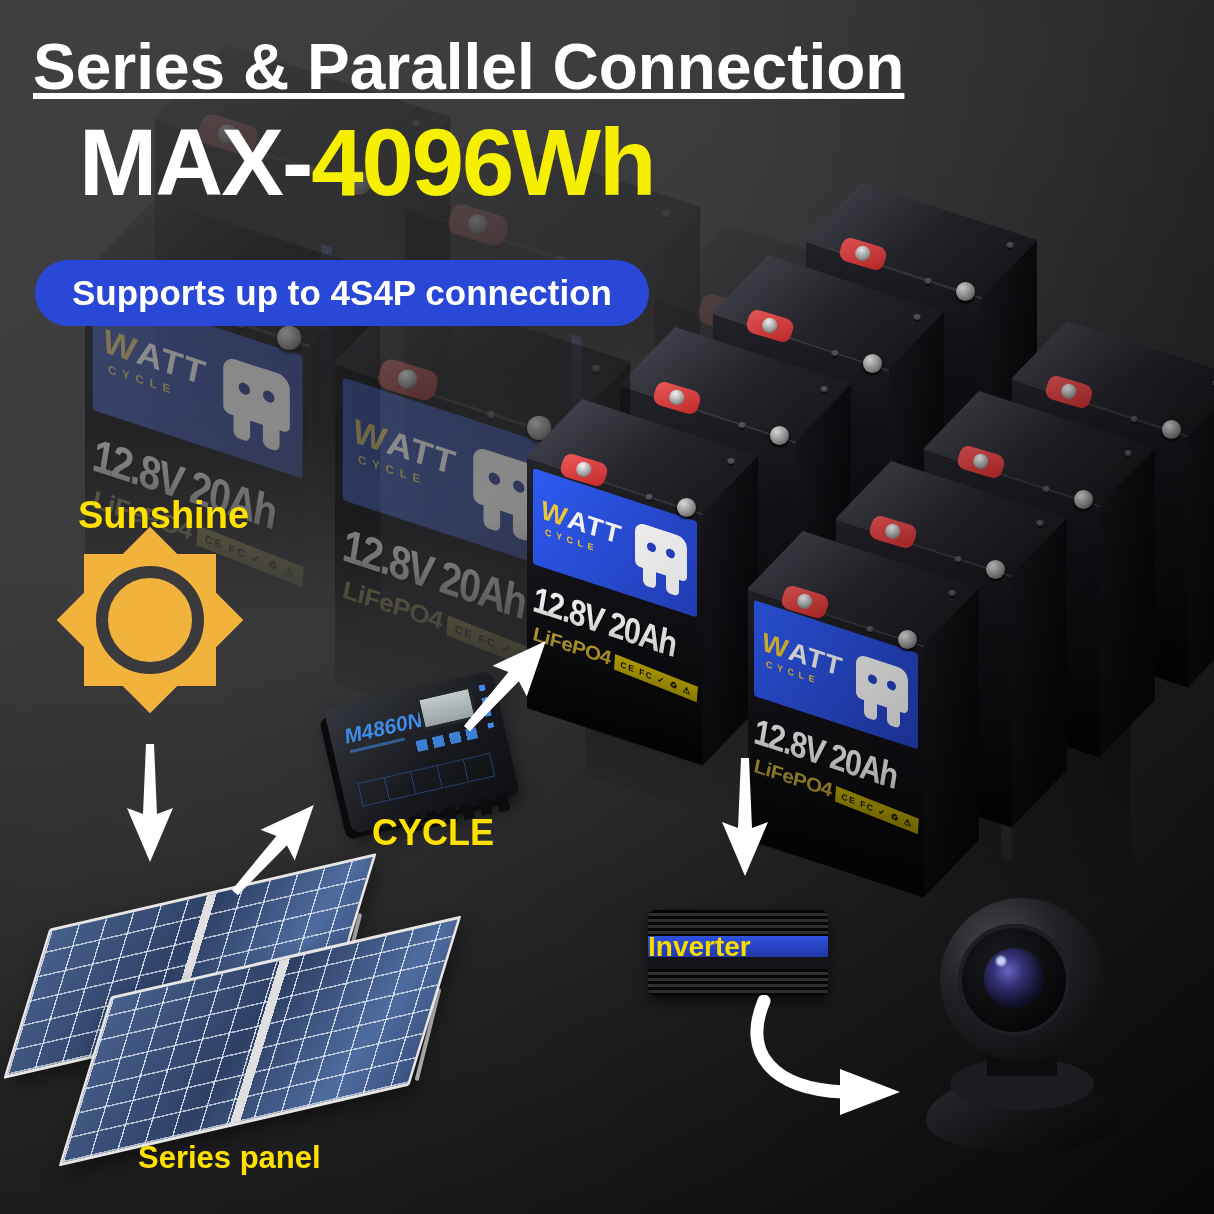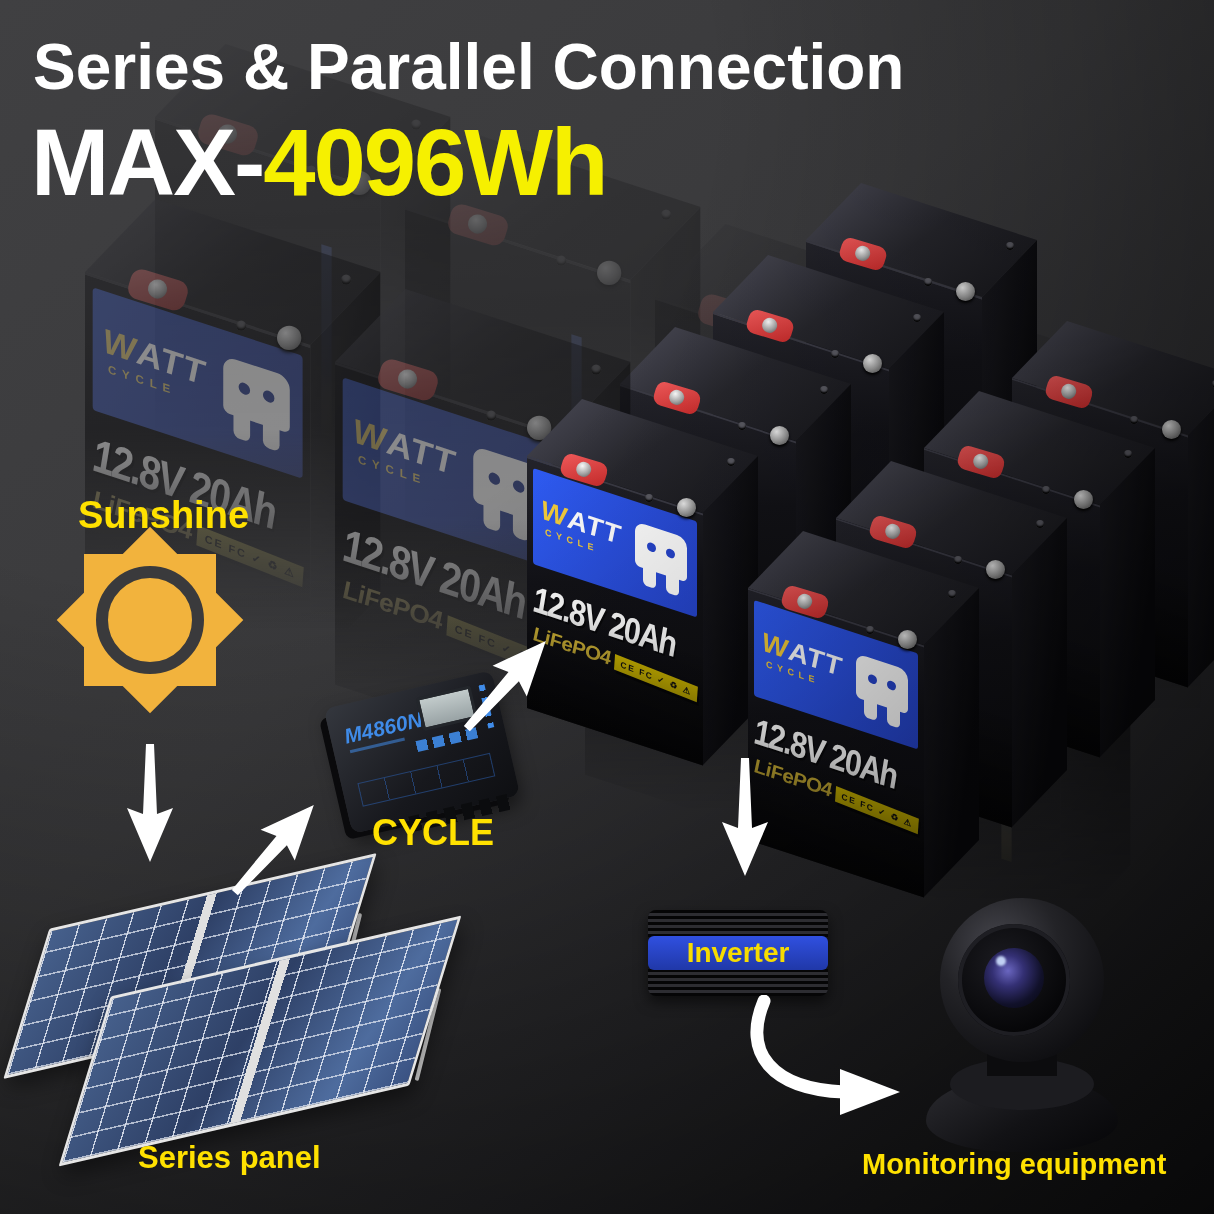--- a/index.html
+++ b/index.html
@@ -5,23 +5,23 @@
   html,body{margin:0;padding:0;background:#222;}
   *{box-sizing:border-box;font-family:"Liberation Sans",sans-serif;}
   .canvas{position:relative;width:1214px;height:1214px;overflow:hidden;
     background:linear-gradient(140deg,#404042 0%,#3a3a3c 42%,#2b2b2e 72%,#1b1b1d 100%);}
 
   
   .vignette{position:absolute;inset:0;z-index:5;pointer-events:none;
     background:radial-gradient(135% 125% at 15% 8%, rgba(0,0,0,0) 32%, rgba(0,0,0,.22) 55%, rgba(0,0,0,.55) 82%, rgba(0,0,0,.72) 100%);}
 
   
-  .title{position:absolute;left:33px;top:30px;z-index:10;color:#fff;font-size:64px;font-weight:900;letter-spacing:0;}
+  .title{position:absolute;left:33px;top:30px;z-index:10;color:#fff;font-size:64px;font-weight:900;letter-spacing:0;text-decoration:underline;}
   .max-line{position:absolute;left:31px;top:112px;z-index:10;font-size:94px;font-weight:900;letter-spacing:-2px;line-height:1.08;}
-  .max-prefix{color:#fff;}
+  .max-prefix{color:#fff;margin-left:48px;}
   .max-value{color:#F6F000;}
   .badge{position:absolute;left:35px;top:260px;z-index:10;background:#2948D8;color:#fff;
     font-size:35px;font-weight:800;padding:13px 37px;border-radius:36px;}
 
   
   #battery-layer{position:absolute;inset:0;z-index:1;}
   .battery{position:absolute;width:231px;height:373px;transform-origin:0 0;transform:scale(var(--s,1));}
   .bat-top{position:absolute;left:0;top:0;width:176px;height:57px;transform-origin:0 0;
     transform:matrix(1,0.3239,-0.9649,1,55,7);
     background:linear-gradient(105deg,#40404a 0%,#26262c 50%,#1c1c21 100%);}
@@ -122,22 +122,22 @@
   .mppt-teeth{position:absolute;left:58px;bottom:-12px;width:104px;height:16px;
     background:repeating-linear-gradient(90deg,#0b0c0e 0 11px,rgba(0,0,0,0) 11px 18px);}
 
   
   .inverter{position:absolute;left:648px;top:910px;width:180px;height:86px;z-index:10;}
   .inv-body{position:absolute;inset:0;border-radius:8px;background:#141418;overflow:hidden;box-shadow:0 6px 14px rgba(0,0,0,.55);}
   .inv-fins-top{position:absolute;left:0;right:0;top:0;height:27px;
     background:repeating-linear-gradient(180deg,#050506 0 3px,#2d2d32 3px 6px);}
   .inv-fins-bottom{position:absolute;left:0;right:0;bottom:0;height:27px;
     background:repeating-linear-gradient(180deg,#050506 0 3px,#2d2d32 3px 6px);}
-  .inv-band{position:absolute;left:0;right:0;top:26px;height:34px;display:flex;align-items:center;justify-content:center;
-    background:linear-gradient(#3050E0,#2038A8);border-radius:6px;}
+  .inv-band{position:absolute;left:0;right:0;top:26px;height:21px;display:flex;align-items:center;
+    background:linear-gradient(#3050E0,#2038A8);}
   .inv-band span{color:#F7DC00;font-size:28px;font-weight:800;}
 
   
   .camera{position:absolute;left:912px;top:898px;width:220px;height:256px;z-index:10;}
   .cam-base{position:absolute;left:14px;top:178px;width:192px;height:76px;
     border-radius:50% 50% 46% 46%/60% 60% 42% 42%;
     background:linear-gradient(150deg,#2b2b30 0%,#121215 55%,#060608 100%);}
   .cam-base-top{position:absolute;left:38px;top:160px;width:144px;height:52px;border-radius:50%;background:#1c1c20;}
   .cam-neck{position:absolute;left:75px;top:148px;width:70px;height:30px;background:#0c0c0e;}
   .cam-head{position:absolute;left:28px;top:0;width:164px;height:164px;border-radius:50%;
@@ -433,20 +433,21 @@
     <div class="term-sil"></div>
     <i class="screw s1"></i>
     <i class="screw s2"></i>
   </div>
     </div>
 
   <div class="vignette"></div>
 
   <div class="title">Series &amp; Parallel Connection</div>
   <div class="max-line"><span class="max-prefix">MAX-</span><span class="max-value">4096Wh</span></div>
+  <div class="badge">Supports up to 4S4P connection</div>
 
   <div class="label sunshine-label">Sunshine</div>
 
   <div class="sun">
     <div class="ray r1"></div>
     <div class="ray r2"></div>
     <div class="sun-core"></div>
   </div>
 
   <svg class="arrow arrow1" viewBox="0 0 74 124">
@@ -507,15 +508,14 @@
     <div class="cam-base-top"></div>
     <div class="cam-neck"></div>
     <div class="cam-head">
       <div class="cam-lens-ring">
         <div class="cam-lens">
           <i class="cam-glint"></i>
         </div>
       </div>
     </div>
   </div>
-  <div class="label monitor-label">Monitoring equipment</div>
 
 </div>
 
 </body></html>

